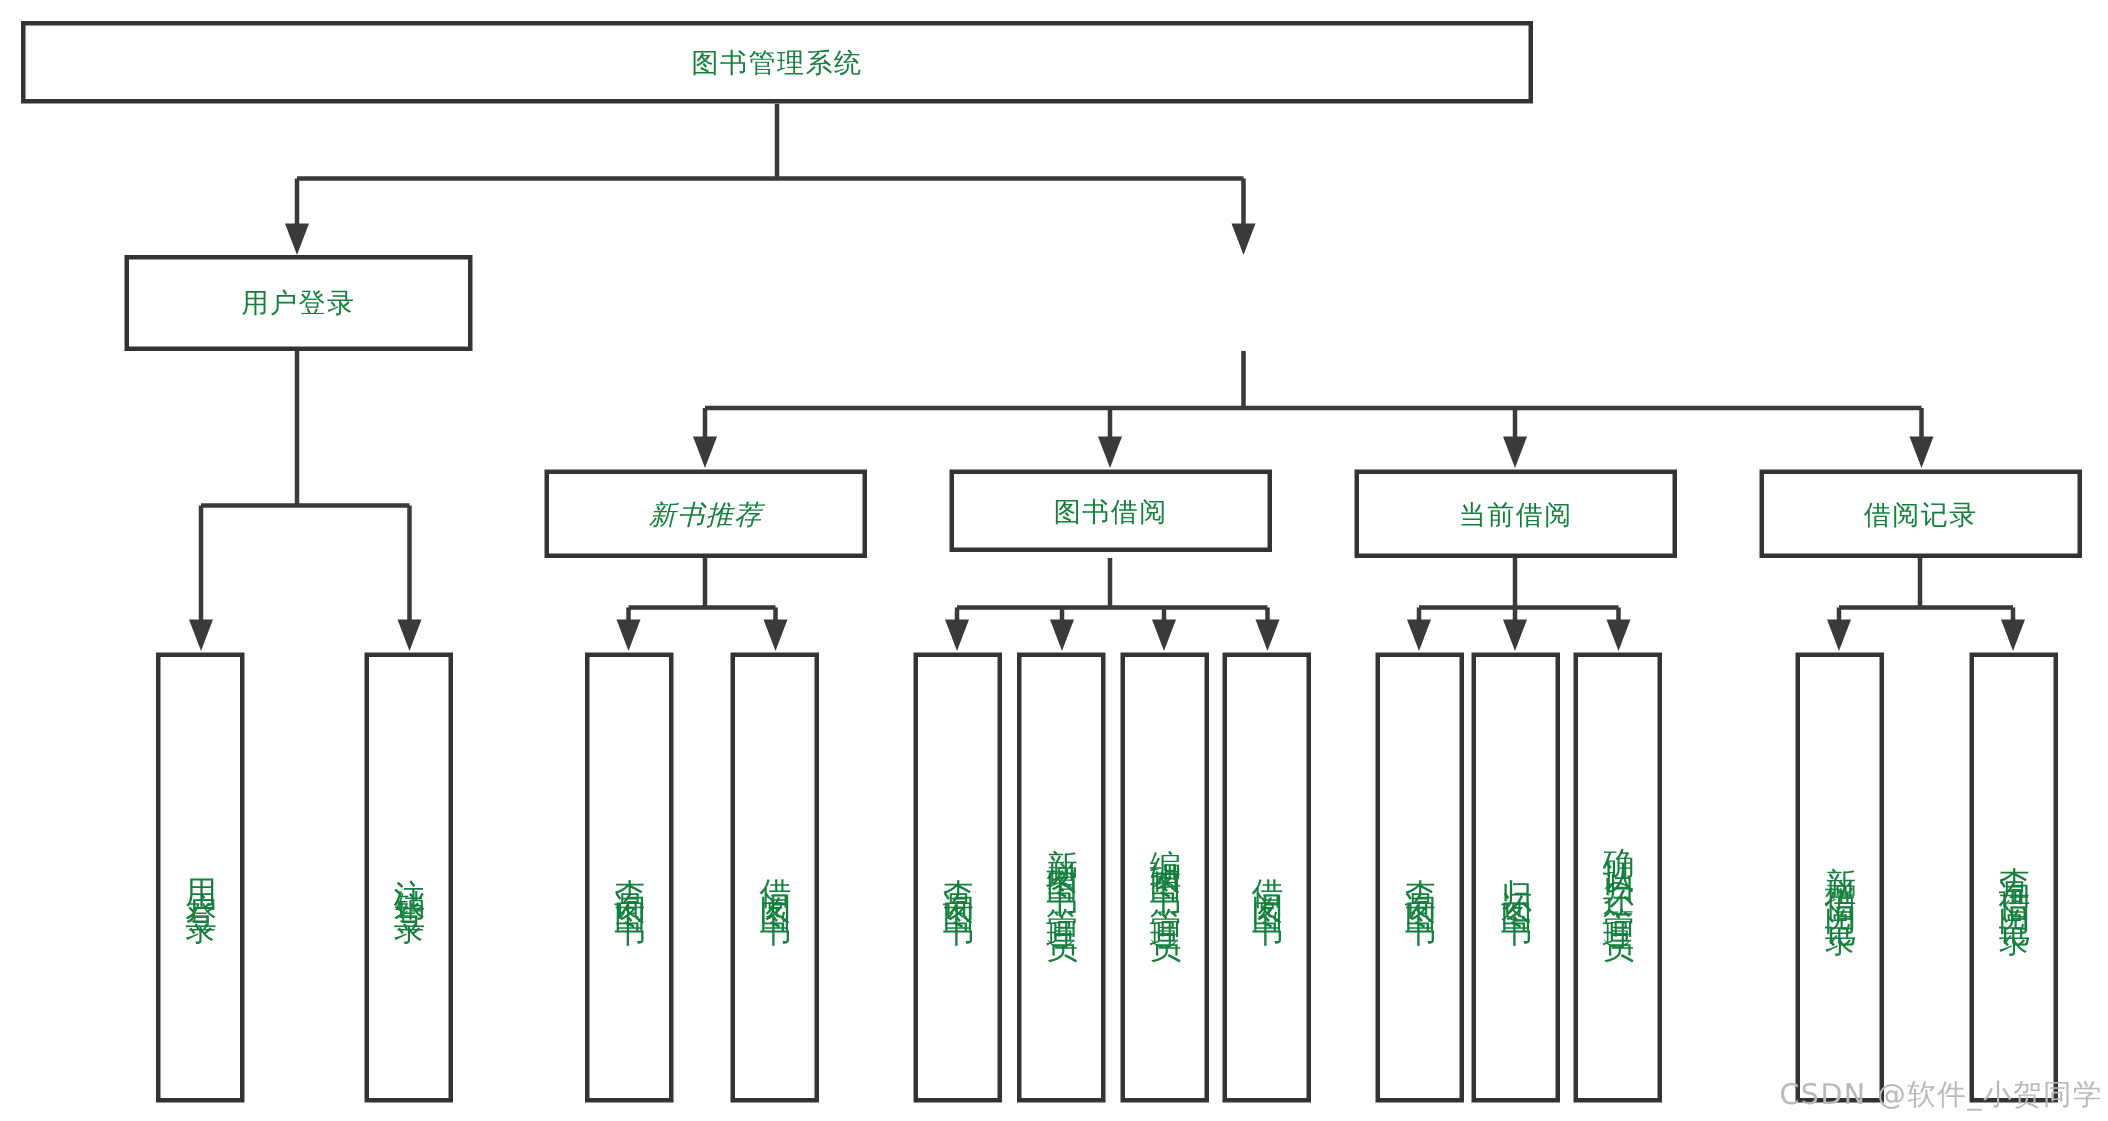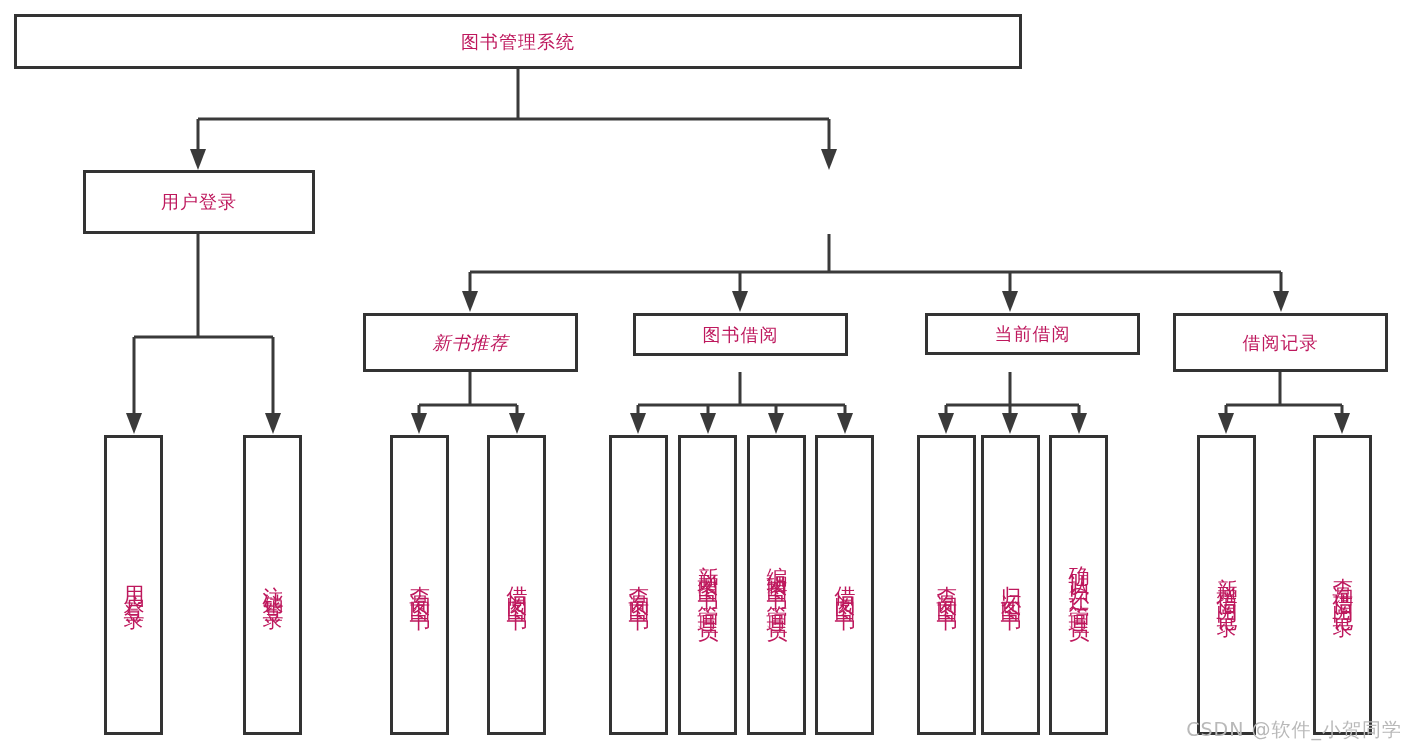--- a/index.html
+++ b/index.html
@@ -17,21 +17,21 @@
     width: 1405px; height: 747px;
   }
   .node {
     position: absolute;
     box-sizing: border-box;
     background: #ffffff;
     border: 3px solid #333333;
     display: flex;
     align-items: center;
     justify-content: center;
-    color: #be185d;
+    color: #15803d;
   }
   .hbox { font-size: 18px; letter-spacing: 1px; }
   .vbox {
     writing-mode: vertical-rl;
     text-orientation: mixed;
     font-size: 21px;
     letter-spacing: 8px;
     line-height: 1;
   }
   .watermark {
@@ -94,24 +94,24 @@
     <span>图书管理系统</span>
   </div>
 
   <div class="node hbox" style="left:83px; top:170px; width:232px; height:64px;">
     <span>用户登录</span>
   </div>
 
   <div class="node hbox" style="left:363px; top:313px; width:215px; height:59px;font-style:italic;">
     <span>新书推荐</span>
   </div>
-  <div class="node hbox" style="left:633px; top:313px; width:215px; height:43px;">
+  <div class="node hbox" style="left:633px; top:313px; width:215px; height:55px;">
     <span>图书借阅</span>
   </div>
-  <div class="node hbox" style="left:903px; top:313px; width:215px; height:42px;margin-left:22px;">
+  <div class="node hbox" style="left:903px; top:313px; width:215px; height:59px;">
     <span>当前借阅</span>
   </div>
   <div class="node hbox" style="left:1173px; top:313px; width:215px; height:59px;">
     <span>借阅记录</span>
   </div>
 
   <div class="node vbox" style="left:104px; top:435px; width:59px; height:300px;">
     <span>用户登录</span>
   </div>
   <div class="node vbox" style="left:243px; top:435px; width:59px; height:300px;">

